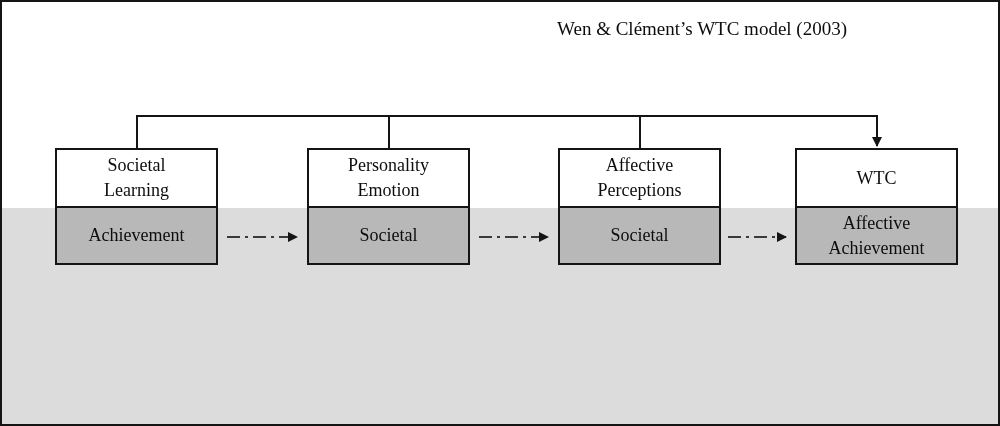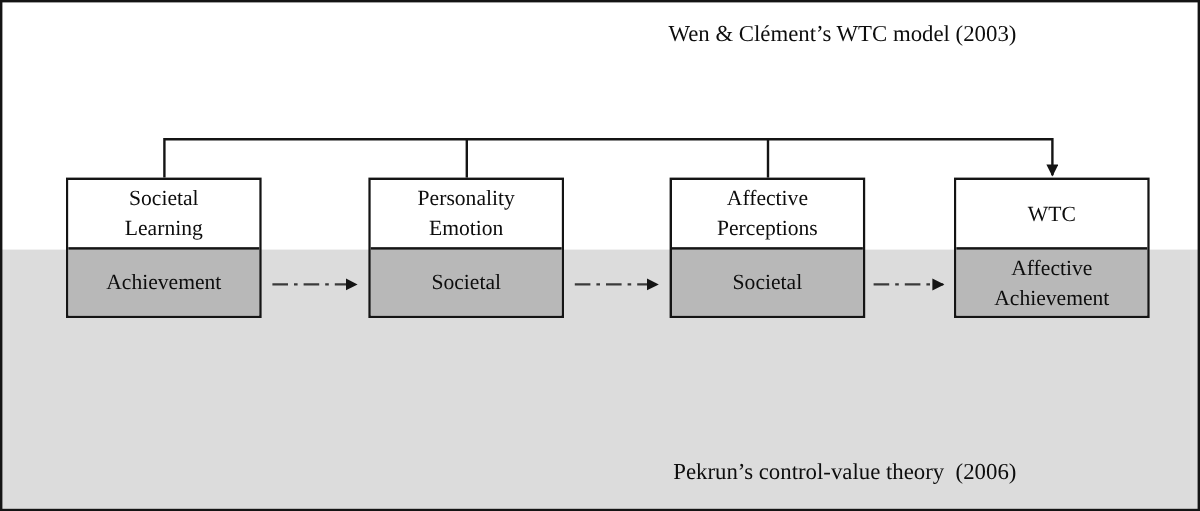--- a/index.html
+++ b/index.html
@@ -60,21 +60,20 @@
 </style>
 </head>
 <body>
 
 <div class="canvas">
 
   <div class="region-lower"></div>
 
   <div class="title title-top">Wen &amp; Clément’s WTC model (2003)</div>
 
-  <div class="title title-bottom">Pekrun’s control-value theory  (2006)</div>
 
   <svg class="connectors" width="1000" height="426" viewBox="0 0 1000 426">
     <defs>
       <marker id="arrowhead" markerUnits="userSpaceOnUse" markerWidth="12" markerHeight="12" refX="9" refY="5" orient="auto">
         <path d="M0,0 L10,5 L0,10 Z" style="fill:var(--line);stroke:none"></path>
       </marker>
       <marker id="arrowhead-dash" markerUnits="userSpaceOnUse" markerWidth="12" markerHeight="12" refX="9" refY="5" orient="auto">
         <path d="M0,0 L10,5 L0,10 Z" style="fill:var(--line);stroke:none"></path>
       </marker>
     </defs>

